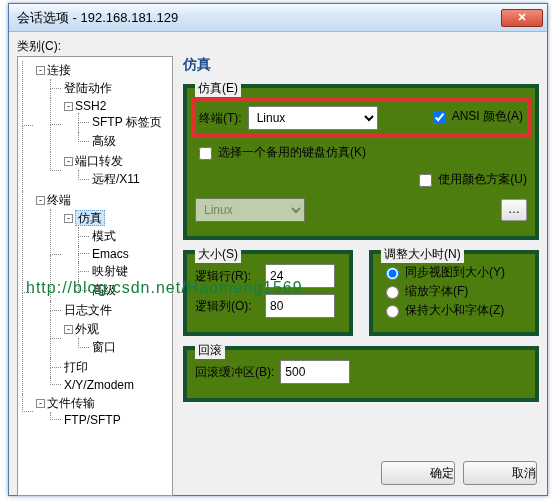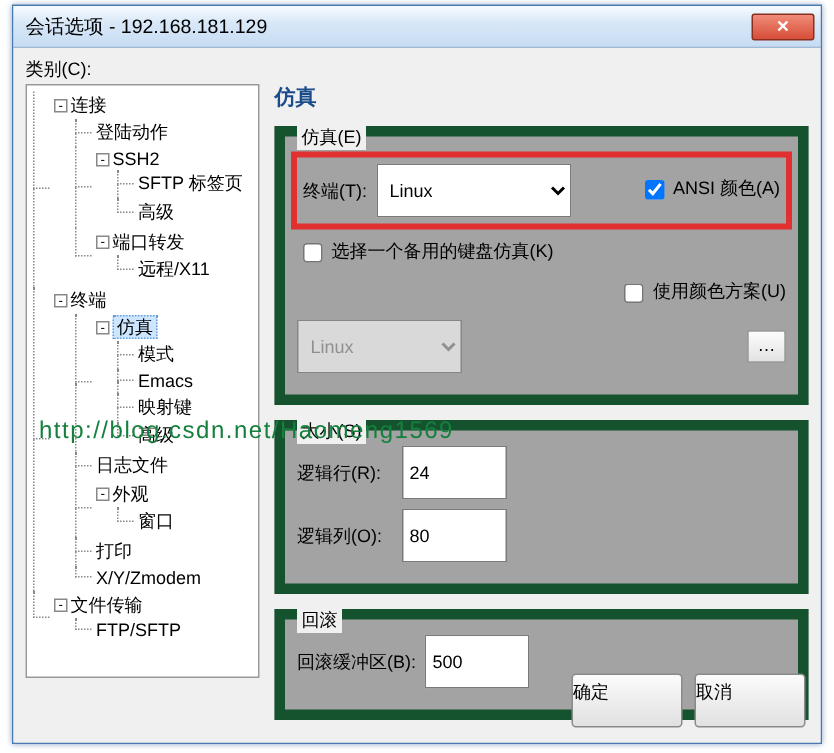--- a/index.html
+++ b/index.html
@@ -62,21 +62,21 @@
   .category-label {
     position: absolute;
     left: 8px;
     top: 6px;
   }
   .tree-wrap {
     position: absolute;
     left: 8px;
     top: 24px;
     width: 156px;
-    height: 396px;
+    height: 440px;
     border: 1px solid #999;
     background: #fff;
     overflow: auto;
     padding: 4px 2px;
   }
   .tree ul {
     list-style: none;
     margin: 0;
     padding-left: 14px;
   }
@@ -129,25 +129,25 @@
     top: 24px;
     right: 8px;
     bottom: 44px;
   }
   .pane-title {
     font-size: 14px;
     color: #1a4c8a;
     font-weight: bold;
   }
   .groupbox {
-    border: 7px solid #14532d;
+    border: 4px solid #14532d;
     margin-top: 10px;
     padding: 10px 8px 8px 8px;
     position: relative;
-    background: #a3a3a3;
+    background: #4d7c0f;
   }
   .groupbox > .legend {
     position: absolute;
     top: -8px;
     left: 8px;
     background: #f0f0f0;
     padding: 0 3px;
   }
   .row {
     display: flex;
@@ -157,21 +157,21 @@
   }
   .terminal-row {
     border: 4px solid #e03030;
     padding: 4px 4px;
     margin: 0 -4px 6px -4px;
   }
   select, input[type=text] {
     font: inherit;
     border: 1px solid #7a7a7a;
     background: #fff;
-    height: 36px;
+    height: 24px;
     padding: 0 4px;
   }
   select.big { width: 130px; }
   select.small-dis {
     width: 110px;
     background: #f0f0f0;
     color: #888;
   }
   input.num { width: 70px; }
   .ellipsis-btn {
@@ -196,25 +196,25 @@
   }
   .footer {
     position: absolute;
     right: 10px;
     bottom: 10px;
     display: flex;
     gap: 8px;
   }
   .btn {
     min-width: 74px;
-    height: 36px;
+    height: 24px;
     border: 1px solid #8a8a8a;
     background: linear-gradient(#fbfbfb,#e1e1e1);
     border-radius: 3px;
-    text-align: left;
+    text-align: right;
     line-height: 22px;
     cursor: default;
   }
   .watermark {
     position: absolute;
     left: 26px;
     bottom: 205px;
     color: #15803d;
     font-size: 16px;
     font-family: Tahoma, sans-serif;
@@ -339,20 +339,35 @@
           <div class="row">
             <span style="width:64px">逻辑行(R):</span>
             <input type="text" class="num" value="24" style="">
           </div>
           <div class="row">
             <span style="width:64px">逻辑列(O):</span>
             <input type="text" class="num" value="80" style="">
           </div>
         </div>
 
+        <div class="groupbox col">
+          <span class="legend">调整大小时(N)</span>
+          <label class="radio-row">
+            <input type="radio" name="rs" checked="" style="">
+            <span>同步视图到大小(Y)</span>
+          </label>
+          <label class="radio-row">
+            <input type="radio" name="rs" style="">
+            <span>缩放字体(F)</span>
+          </label>
+          <label class="radio-row">
+            <input type="radio" name="rs" style="">
+            <span>保持大小和字体(Z)</span>
+          </label>
+        </div>
       </div>
 
       <div class="groupbox">
         <span class="legend">回滚</span>
         <div class="row">
           <span>回滚缓冲区(B):</span>
           <input type="text" class="num" value="500" style="">
         </div>
       </div>
 

